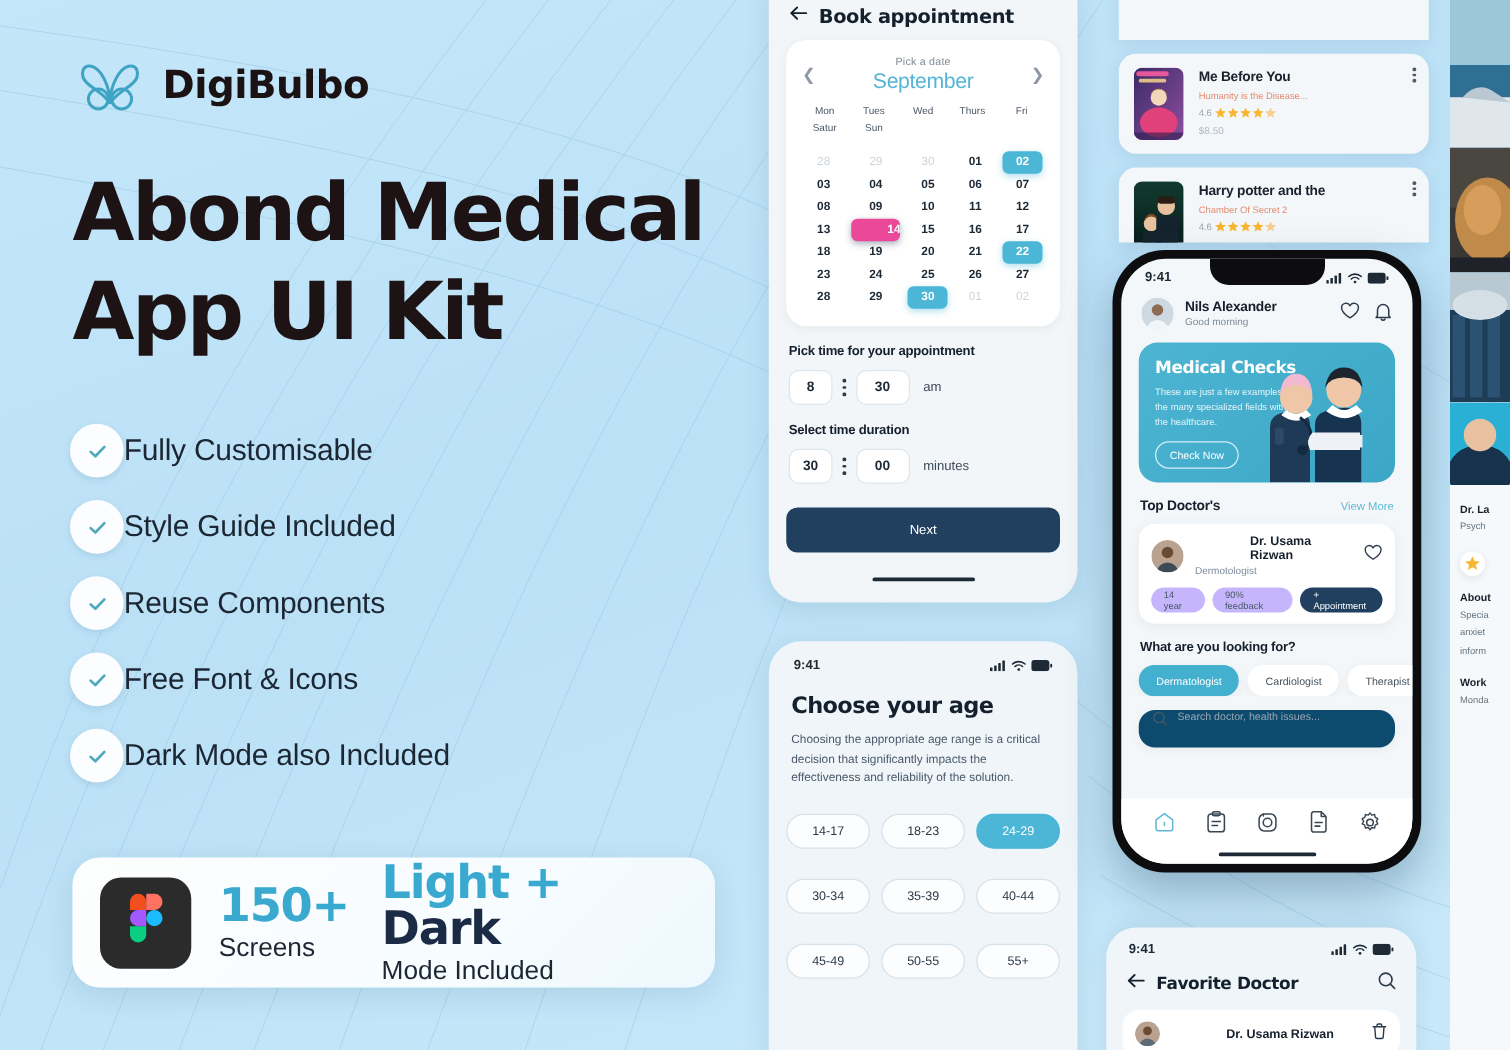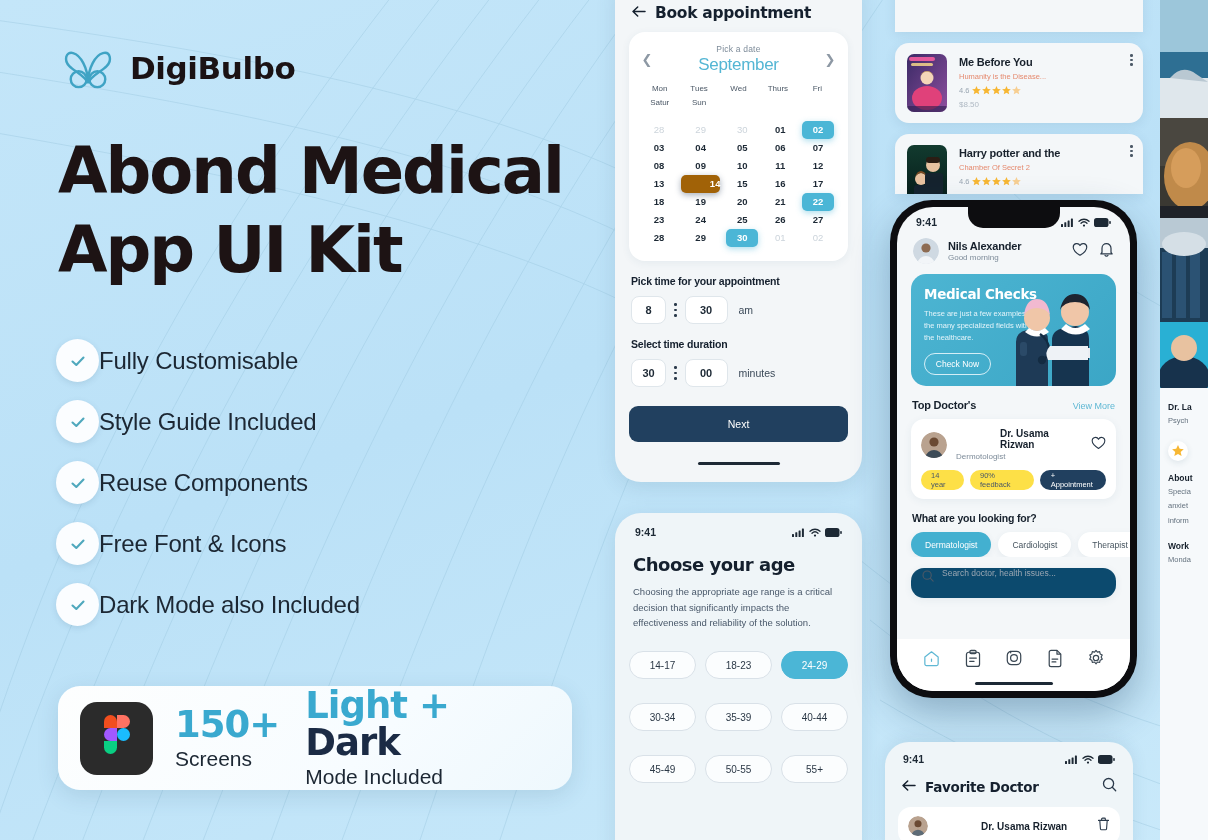--- a/index.html
+++ b/index.html
@@ -77,21 +77,21 @@
   .cal-month { font-size:17px; color:#54b6d4; margin-top:1px; letter-spacing:-0.3px; }
   .cal-grid { display:grid; grid-template-columns:repeat(5,1fr); margin-top:9px; row-gap:0; }
   .cal-dow { font-size:8px; color:#4b5866; text-align:center; padding-bottom:5px; }
   .cal-day {
     font-size:9.5px; color:#1d2935; text-align:center;
     height:18px; line-height:18px; border-radius:5px;
     margin:0 3px; font-weight:bold;
   }
   .cal-day.muted { color:#ccd4db; font-weight:normal; }
   .cal-day.sel-teal { background:#4bb6d6; color:#fff; box-shadow:0 2px 6px rgba(75,182,214,.45); }
-  .cal-day.sel-navy { background:#a16207; color:#fff; box-shadow:0 2px 6px rgba(29,53,82,.4);padding-left:29px; }
+  .cal-day.sel-navy { background:#ec4899; color:#fff; box-shadow:0 2px 6px rgba(29,53,82,.4);padding-left:29px; }
 
   .sect-label { font-size:10.5px; font-weight:bold; color:#15202e; margin:14px 0 9px 16px; letter-spacing:-0.2px; }
   .time-row { display:flex; align-items:center; gap:7px; margin-left:16px; }
   .time-box {
     width:35px; height:28px; border:1px solid #dfe6eb; border-radius:8px; background:#fff;
     display:flex; align-items:center; justify-content:center;
     font-size:11px; color:#1d2935; font-weight:bold;
   }
   .time-box.wide { width:43px; }
   .time-colon { display:flex; flex-direction:column; gap:3px; align-items:center; padding:0 1px; }
@@ -174,21 +174,21 @@
 
   .ph-sect { display:flex; justify-content:space-between; align-items:baseline; padding:13px 15px 0; }
   .ph-sect-t { font-size:11px; font-weight:bold; color:#16202c; letter-spacing:-0.2px; }
   .ph-sect-a { font-size:9px; color:#5fb8d4; cursor:pointer; }
 
   .doc-card { margin:8px 14px 0; background:#fff; border-radius:13px; padding:9px 10px; box-shadow:0 2px 9px rgba(40,80,110,.07); }
   .doc-top { display:flex; align-items:center; gap:9px; }
   .doc-name { font-size:10px; font-weight:bold; color:#16202c;padding-left:44px; }
   .doc-spec { font-size:8px; color:#7d8b99; margin-top:2px; }
   .doc-chips { display:flex; gap:6px; margin-top:9px; align-items:center;}
-  .doc-chip { background:#fde047; border-radius:13px; height:20px; padding:0 10px; display:flex; align-items:center; font-size:7.5px; color:#4a5866; }
+  .doc-chip { background:#c4b5fd; border-radius:13px; height:20px; padding:0 10px; display:flex; align-items:center; font-size:7.5px; color:#4a5866; }
   .doc-chip.primary { background:#21405f; color:#fff; margin-left:auto; padding:0 11px; }
 
   .look-title { font-size:10.5px; font-weight:bold; color:#16202c; padding:13px 15px 0; letter-spacing:-0.2px;}
   .spec-row { display:flex; gap:7px; padding:8px 0 0 14px; overflow:hidden; }
   .spec-chip { background:#fff; border-radius:15px; height:25px; padding:0 14px; display:flex; align-items:center; font-size:8.5px; color:#46545f; white-space:nowrap; box-shadow:0 2px 7px rgba(40,80,110,.07); cursor:pointer;}
   .spec-chip.active { background:#43b0d0; color:#fff; }
 
   .search-box { margin:11px 14px 0; background:#0c4a6e; border-radius:13px; height:30px; display:flex; align-items:flex-start; gap:8px; padding:0 11px; box-shadow:0 2px 8px rgba(40,80,110,.07); }
   .search-ph { font-size:8.5px; color:#9aa6b2; }
 

